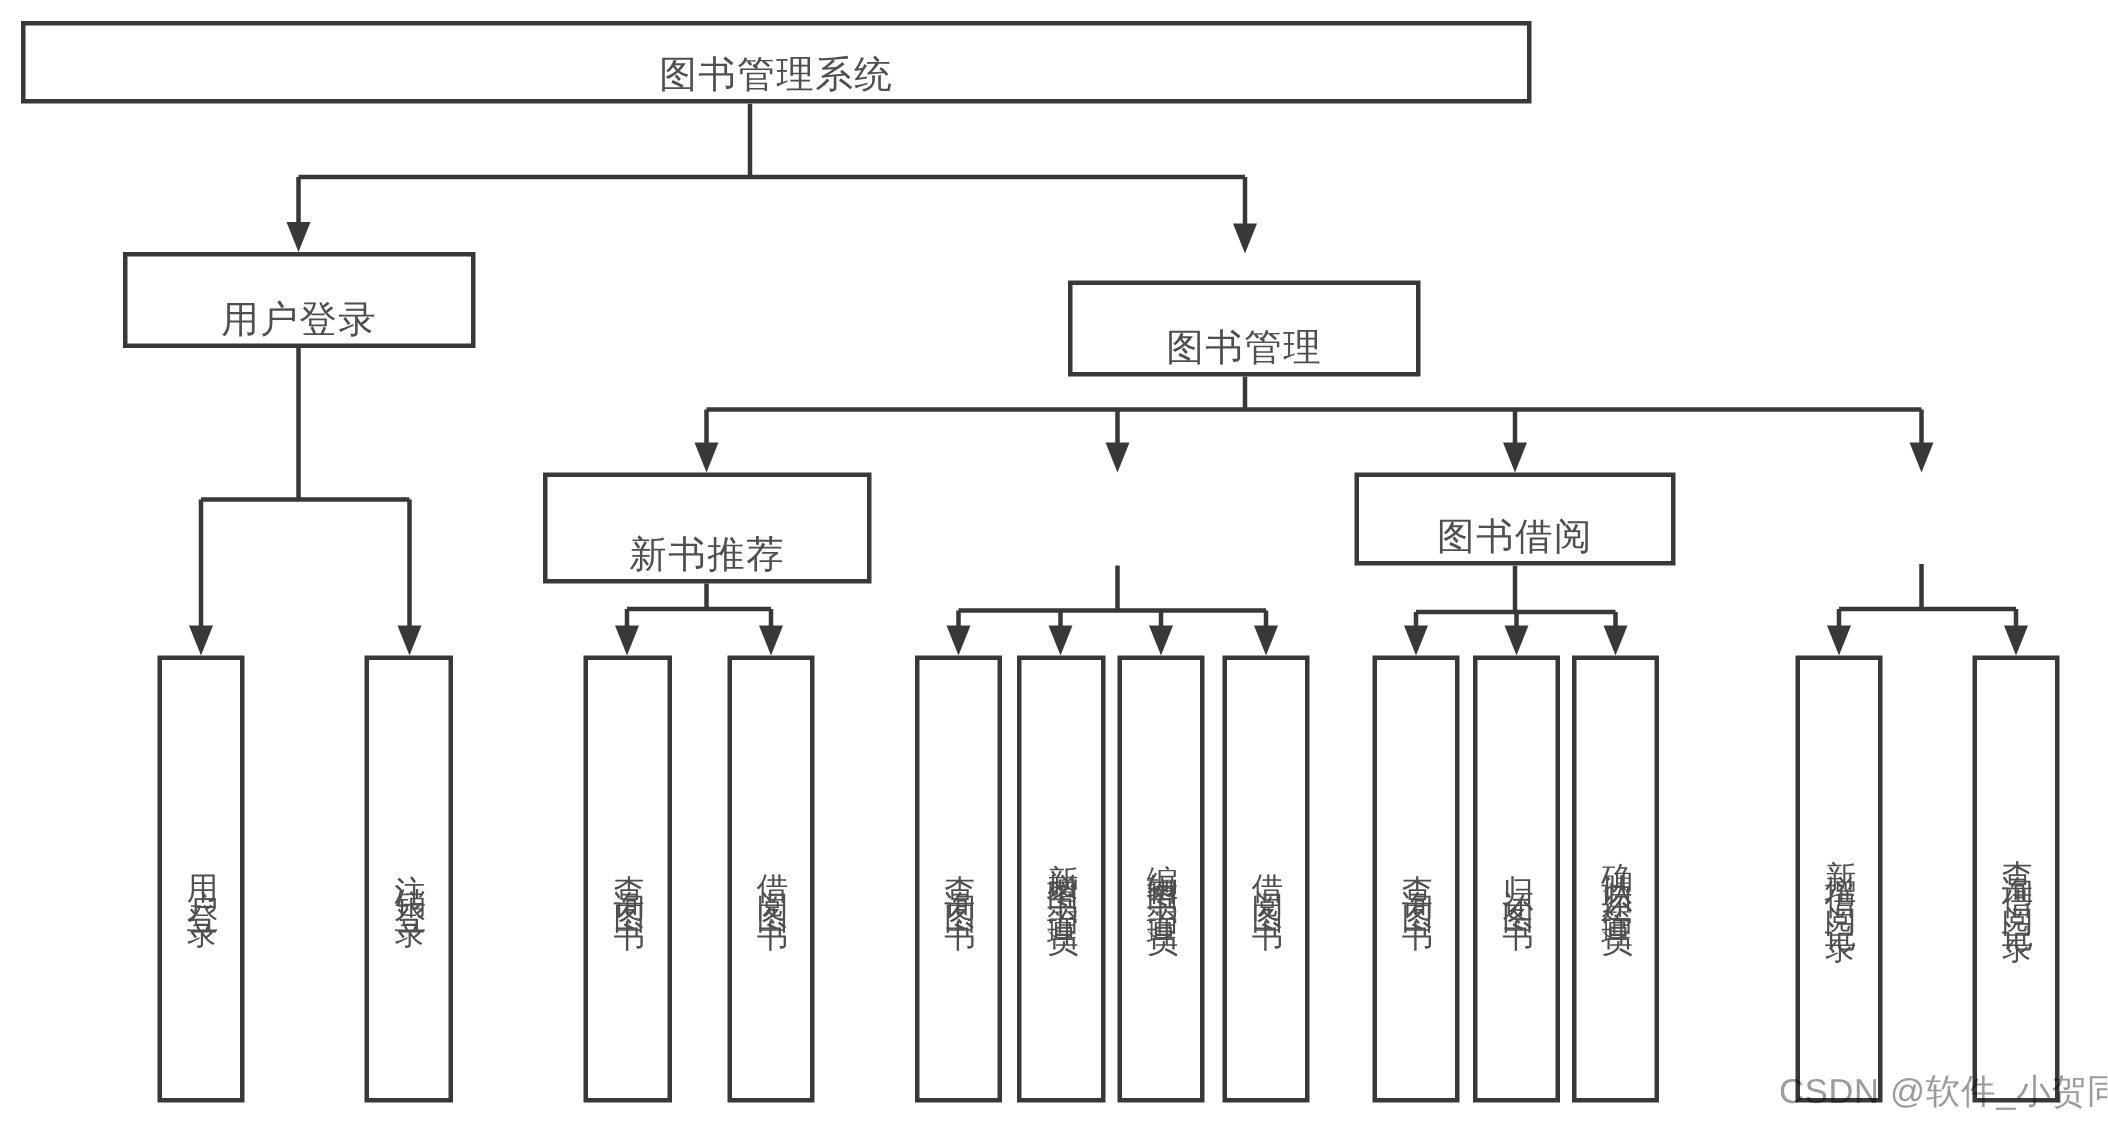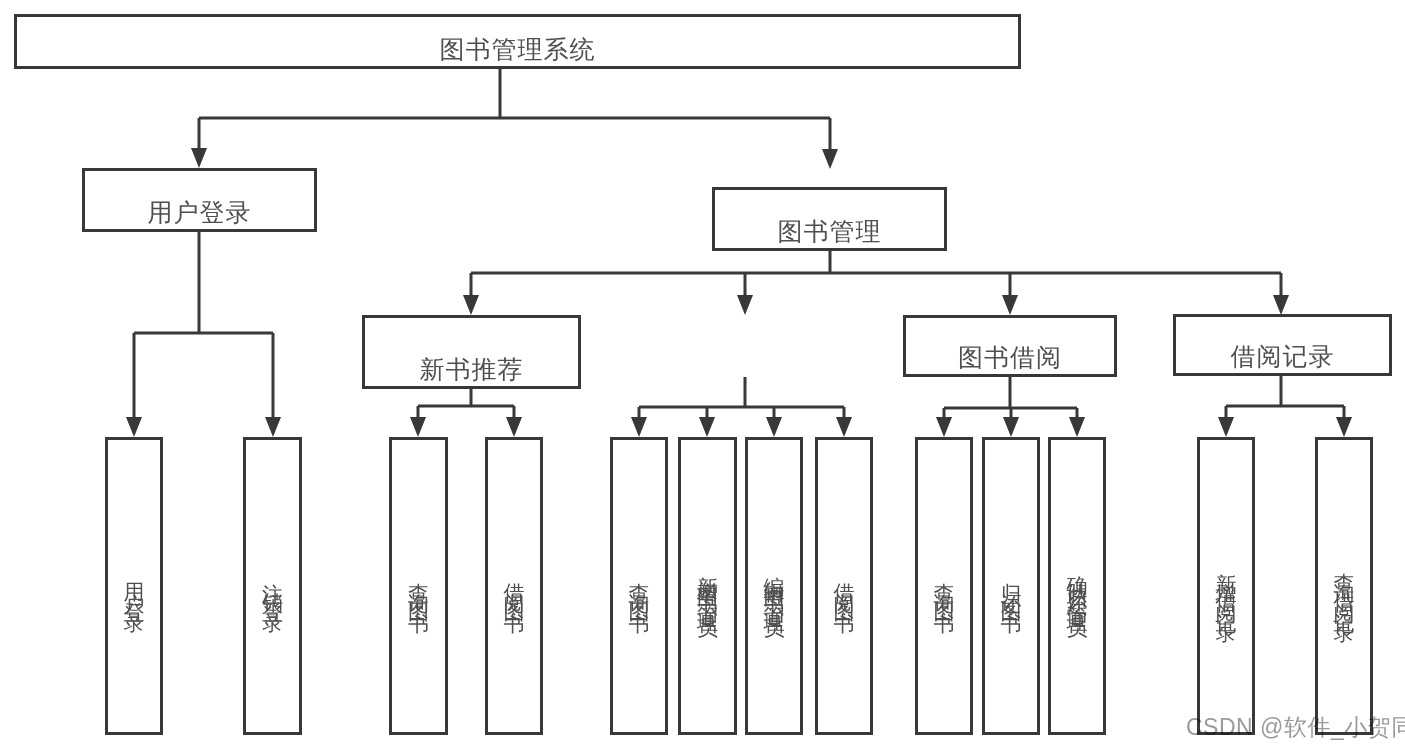--- a/index.html
+++ b/index.html
@@ -135,23 +135,20 @@
   <div class="hbox" style="left:712px; top:187px; width:235px; height:64px;">
     <span>图书管理</span>
   </div>
 
   <div class="hbox" style="left:362px; top:315px; width:219px; height:74px;">
     <span>新书推荐</span>
   </div>
   <div class="hbox" style="left:903px; top:315px; width:214px; height:62px;">
     <span>图书借阅</span>
   </div>
-  <div class="hbox" style="left:1173px; top:314px; width:219px; height:62px;">
-    <span>借阅记录</span>
-  </div>
 
   <div class="vbox" style="left:105px; width:58px;">
     <span>用户登录</span>
   </div>
   <div class="vbox" style="left:243px; width:59px;">
     <span>注销登录</span>
   </div>
 
   <div class="vbox" style="left:389px; width:59px;">
     <span>查询图书</span>

